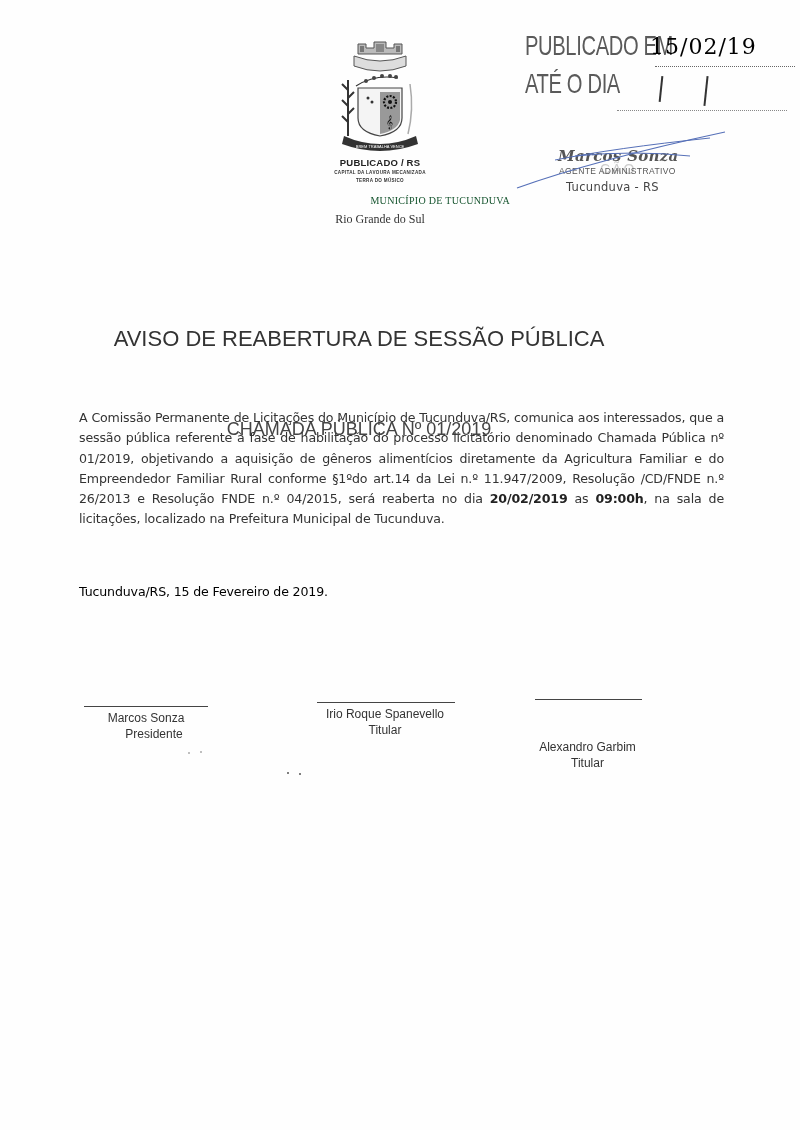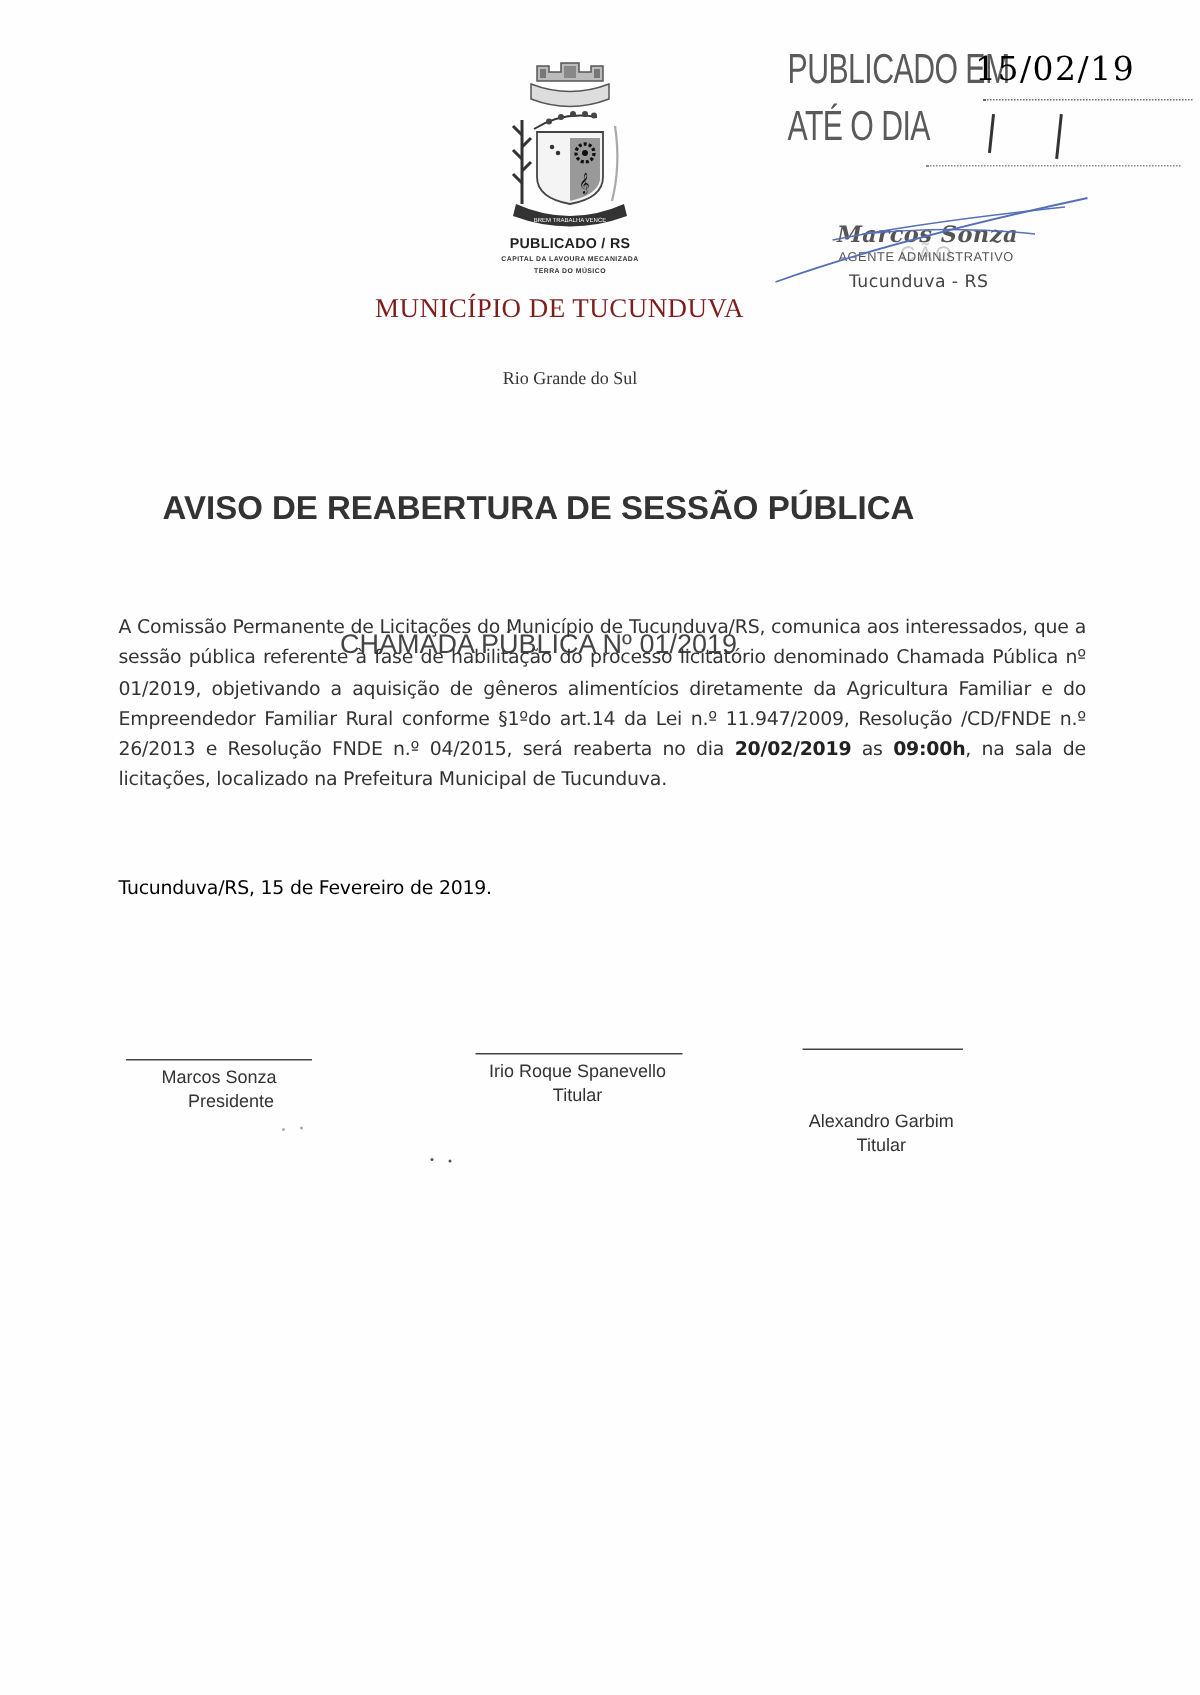--- a/index.html
+++ b/index.html
@@ -10,44 +10,44 @@
     .abs { position: absolute; }
 
     
     .crest { left: 330px; top: 40px; width: 100px; height: 118px; }
     .crest-name { left: 280px; top: 157px; width: 200px; text-align: center;
       font-family: "Liberation Sans", sans-serif; font-weight: bold; font-size: 9.5px; color: #222; letter-spacing: 0.2px; }
     .crest-sub { left: 280px; width: 200px; text-align: center;
       font-family: "Liberation Sans", sans-serif; font-weight: bold; font-size: 4.6px; color: #333; letter-spacing: 0.3px; }
     .crest-sub1 { top: 170px; }
     .crest-sub2 { top: 178px; }
-    .muni { left: 250px; top: 195px; width: 260px; text-align: left;
-      font-family: "Liberation Serif", serif; font-size: 18px; color: #7f1d1d; letter-spacing: 0.3px; }
+    .muni { left: 250px; top: 195px; width: 260px; text-align: right;
+      font-family: "Liberation Serif", serif; font-size: 10px; color: #14532d; letter-spacing: 0.3px; }
     .state { left: 250px; top: 212px; width: 260px; text-align: center;
-      font-family: "Liberation Serif", serif; font-size: 12px; color: #333; margin-top: 33px; }
+      font-family: "Liberation Serif", serif; font-size: 12px; color: #333; }
 
     
     .stamp { font-family: "Liberation Sans Narrow", "Liberation Sans", sans-serif; color: #555; transform: scaleX(0.72); transform-origin: left top; }
     .stamp-line1 { left: 525px; top: 30px; font-size: 28px; letter-spacing: -0.5px; color: #5a5a5a; }
     .stamp-line2 { left: 525px; top: 68px; font-size: 28px; letter-spacing: -0.5px; color: #5a5a5a; }
     .hand { font-family: "DejaVu Serif", serif; color: #000000; font-size: 22px; }
     .hand-date { left: 650px; top: 34px; letter-spacing: 1px; }
     .slash1 { left: 660px; top: 76px; width: 2px; height: 26px; background: #333; transform: rotate(6deg); }
     .slash2 { left: 705px; top: 76px; width: 2px; height: 30px; background: #333; transform: rotate(6deg); }
     .dotline1 { left: 655px; top: 66px; width: 140px; border-top: 1px dotted #666; }
     .dotline2 { left: 617px; top: 110px; width: 170px; border-top: 1px dotted #888; }
 
     .stamp-sig-name { left: 558px; top: 147px; font-family: "DejaVu Serif", serif; font-style: italic; font-weight: bold; font-size: 15px; color: #555; letter-spacing: 0.3px; }
     .stamp-sig-role { left: 559px; top: 166px; font-family: "Liberation Sans", sans-serif; font-size: 8.5px; color: #555; letter-spacing: 0.4px; }
     .stamp-sig-city { left: 566px; top: 180px; font-family: "DejaVu Sans", sans-serif; font-size: 11.5px; color: #444; letter-spacing: 0.3px; }
     .faded-text { left: 600px; top: 161px; font-family: "Liberation Sans", sans-serif; font-size: 14px; color: #ccc; letter-spacing: 2px; }
 
     
     .title { left: 0; top: 326px; width: 718px; text-align: center;
-      font-family: "Liberation Sans", sans-serif; font-weight: bold; font-size: 22px; color: #333; }
+      font-family: "Liberation Sans", sans-serif; font-weight: normal; font-size: 22px; color: #333; }
     .subtitle { left: 0; top: 371px; width: 718px; text-align: center;
       font-family: "Liberation Sans", sans-serif; font-size: 18px; color: #444; margin-top: 48px; }
 
     
     .body-text { left: 79px; top: 408px; width: 645px;
       font-family: "DejaVu Sans", sans-serif; font-size: 12.6px; line-height: 20.3px; color: #333;
       text-align: justify; letter-spacing: -0.15px; }
     .body-text b { font-weight: bold; color: #222; }
     .date-line { left: 79px; top: 584px; font-family: "DejaVu Sans", sans-serif; font-size: 12.6px; color: #000000; letter-spacing: -0.15px; }
 

